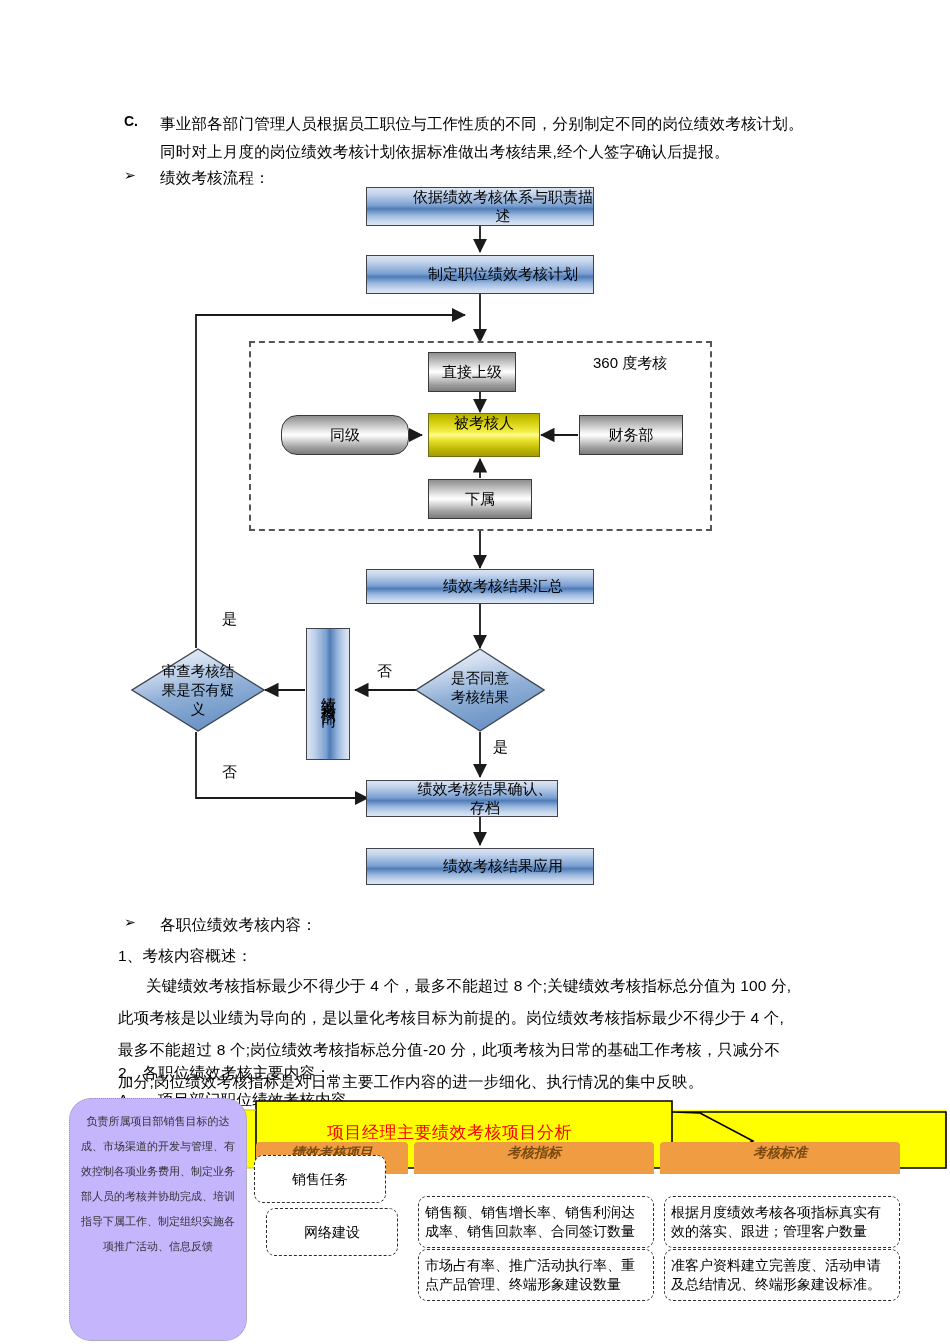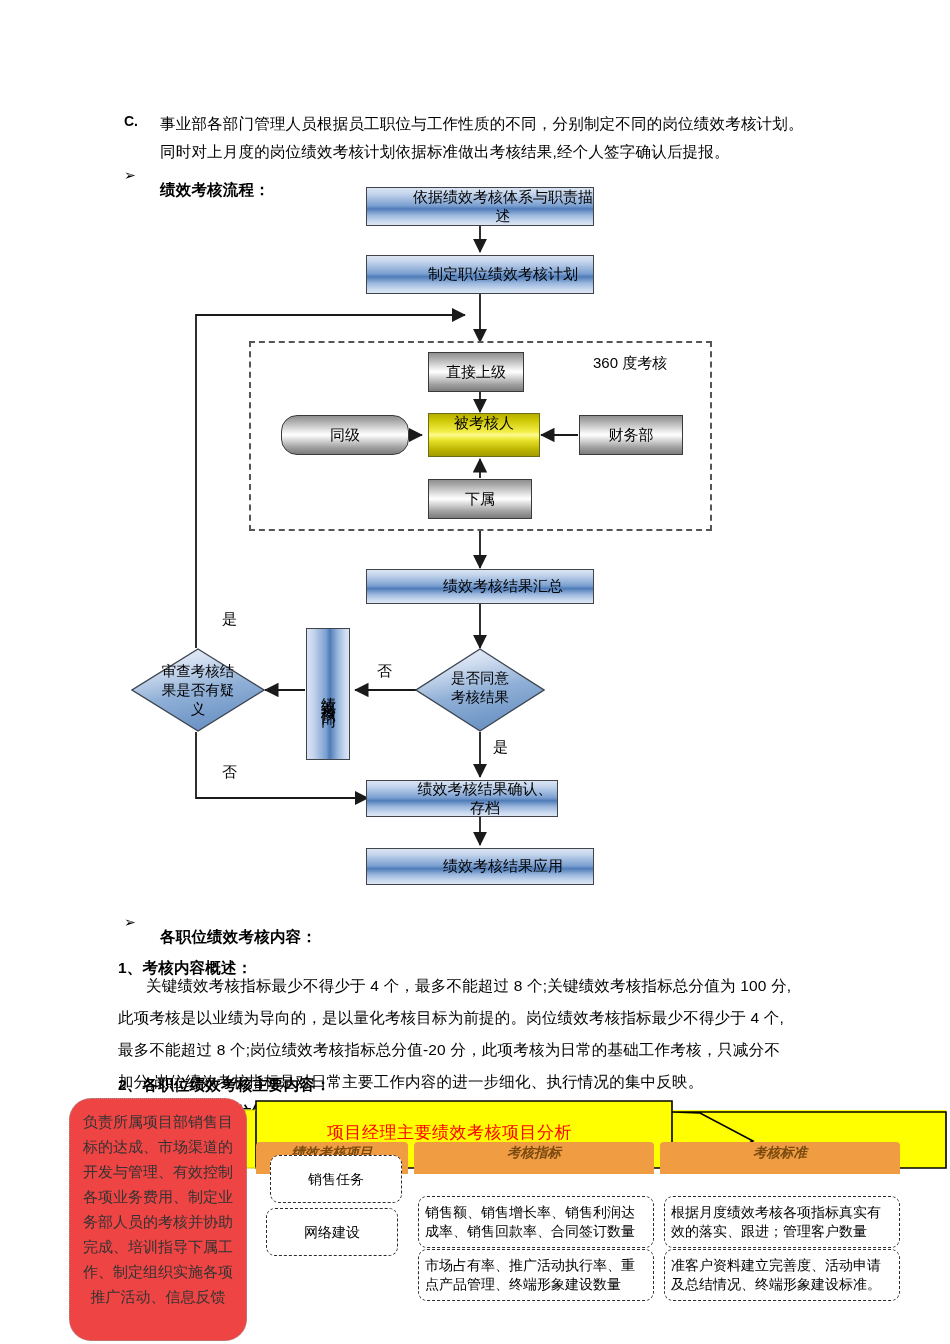--- a/index.html
+++ b/index.html
@@ -5,21 +5,21 @@
   html,body{margin:0;padding:0;}
   body{
     width:950px;height:1344px;position:relative;background:#ffffff;
     font-family:"Liberation Sans","DejaVu Sans",sans-serif;
     color:#000;overflow:hidden;
   }
   .page{position:absolute;left:0;top:0;width:950px;height:1344px;}
 
   
   .txt{position:absolute;font-size:15.5px;line-height:26px;letter-spacing:0.2px;white-space:nowrap;}
-  .txt.b{font-weight:bold;margin-top:12px;}
+  .txt.b{font-weight:normal;}
   .marker{position:absolute;font-size:14px;font-weight:bold;}
   .bullet-arrow{position:absolute;font-size:14px;font-weight:bold;}
 
   
   .fc{position:absolute;left:0;top:0;width:950px;height:1344px;}
   .nodeblue{
     position:absolute;box-sizing:border-box;
     border:1px solid #41444a;
     background:linear-gradient(to bottom,#dbe5f3 0%,#c3d4ec 16%,#7a9fd0 48%,#4f7cb8 56%,#9cb8de 74%,#c9d9ef 90%,#dde7f5 100%);
     display:flex;align-items:center;justify-content:center;
@@ -73,22 +73,22 @@
   .dashnode{
     position:absolute;box-sizing:border-box;
     border:1.6px dashed #2b2b2b;border-radius:9px;background:#ffffff;
     font-size:14px;line-height:19px;color:#000;
     display:flex;align-items:center;justify-content:center;text-align:center;
     padding:2px 6px;
   }
   .dashnode.left-align{justify-content:flex-start;text-align:left;align-items:center;margin-top:46px;}
   .whitecard{
     position:absolute;box-sizing:border-box;
-    border:1.3px dotted #9a9a9a;border-radius:22px;background:#ef4444;
-    font-size:15px;line-height:25px;color:#333;text-align:center;
+    border:1.3px dotted #9a9a9a;border-radius:22px;background:#c4b5fd;
+    font-size:11px;line-height:25px;color:#333;text-align:center;
     padding:10px 8px 6px 8px;
   }
 </style>
 </head>
 <body>
 
 <div class="page">
 
   <div class="marker" style="left:124px;top:113px;">C.</div>
   <div class="txt" style="left:160px;top:111px;">事业部各部门管理人员根据员工职位与工作性质的不同，分别制定不同的岗位绩效考核计划。</div>
@@ -141,21 +141,21 @@
       <span>依据绩效考核体系与职责描述</span>
     </div>
 
     <div class="nodeblue" style="left:366px;top:255px;width:228px;height:39px;">
       <span>制定职位绩效考核计划</span>
     </div>
 
     <div class="dashbox" style="left:249px;top:341px;width:463px;height:190px;"></div>
     <div class="lbl" style="left:593px;top:354px;">360 度考核</div>
 
-    <div class="nodegray" style="left:428px;top:352px;width:96px;height:40px;">
+    <div class="nodegray" style="left:428px;top:352px;width:88px;height:40px;">
       <span>直接上级</span>
     </div>
     <div class="nodegray" style="left:281px;top:415px;width:128px;height:40px;border-radius:16px;">
       <span>同级</span>
     </div>
     <div class="nodeyellow" style="left:428px;top:413px;width:112px;height:44px;">
       <span>被考核人</span>
     </div>
     <div class="nodegray" style="left:579px;top:415px;width:104px;height:40px;">
       <span>财务部</span>
@@ -244,21 +244,21 @@
     <div class="orangebar" style="left:256px;top:47px;width:152px;height:32px;line-height:22px;">
       <span>绩效考核项目</span>
     </div>
     <div class="orangebar" style="left:414px;top:47px;width:240px;height:32px;line-height:22px;">
       <span>考核指标</span>
     </div>
     <div class="orangebar" style="left:660px;top:47px;width:240px;height:32px;line-height:22px;">
       <span>考核标准</span>
     </div>
 
-    <div class="dashnode" style="left:270px;top:60px;width:132px;height:48px;">
+    <div class="dashnode" style="left:254px;top:60px;width:132px;height:48px;">
       <span>销售任务</span>
     </div>
     <div class="dashnode" style="left:266px;top:113px;width:132px;height:48px;">
       <span>网络建设</span>
     </div>
 
     <div class="dashnode left-align" style="left:418px;top:55px;width:236px;height:52px;">
       <span>销售额、销售增长率、销售利润达成率、销售回款率、合同签订数量</span>
     </div>
     <div class="dashnode left-align" style="left:418px;top:108px;width:236px;height:52px;">

